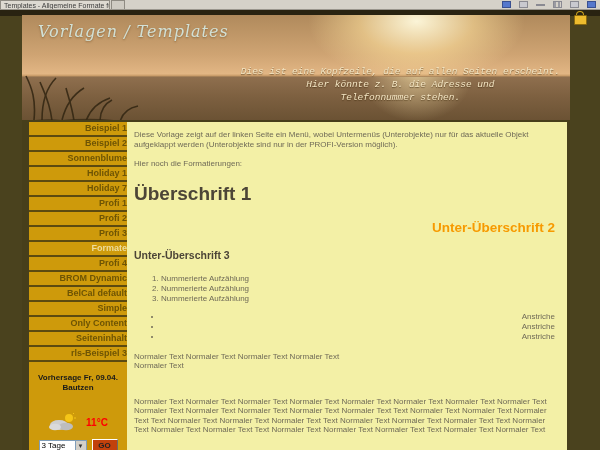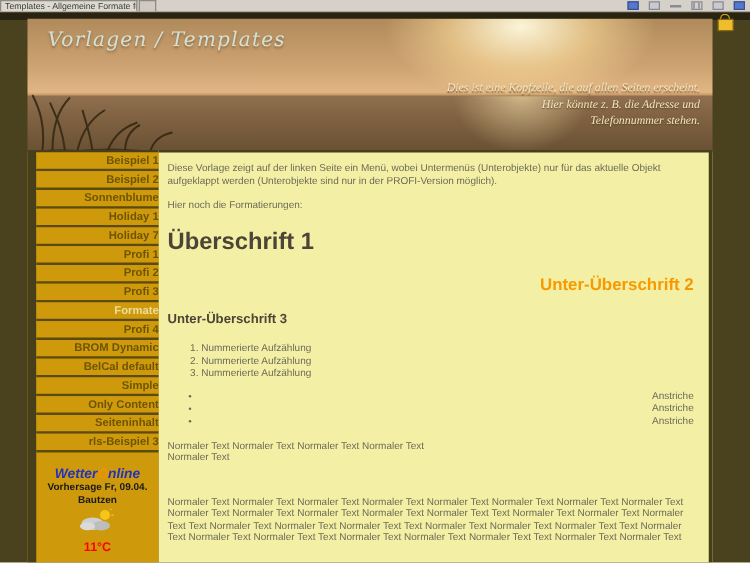--- a/index.html
+++ b/index.html
@@ -37,39 +37,39 @@
       #8f6f4e 59%, #7d6040 78%, #6b5234 100%); }
   .sun-glow { position:absolute; inset:0;
     background:radial-gradient(ellipse 150px 85px at 72% 6%, rgba(255,250,222,.95),
       rgba(255,226,158,.55) 38%, rgba(232,182,120,0) 72%); }
   .reflection { position:absolute; left:62%; top:59%; width:110px; height:45px;
     background:radial-gradient(ellipse at 50% 0%, rgba(255,235,178,.55), rgba(255,235,178,0) 70%); }
   .grass { position:absolute; left:0; bottom:-2px; }
   .site-title { position:absolute; top:7px; left:16px; font-family:"DejaVu Serif", serif;
     font-style:italic; font-size:16px; letter-spacing:1px; color:rgba(216,238,232,.88);
     text-shadow:0 1px 2px rgba(90,60,20,.5); }
-  .tagline { position:absolute; top:50px; right:10px; text-align:right;
-    font-family:Liberation Serif, serif; font-style:italic; font-size:9.5px; line-height:13px;
+  .tagline { position:absolute; top:50px; right:10px; text-align:center;
+    font-family:Liberation Mono, monospace; font-style:italic; font-size:9.5px; line-height:13px;
     color:#f4e6c4; text-shadow:0 1px 1px rgba(60,40,10,.6); }
 
   
   .cols { display:flex; width:548px; height:330px; }
   .sidebar { width:105px; background:#ce9a0b; border-left:7px solid #473f1b; border-top:2px solid #473f1b; }
   .menu { list-style:none; }
   .menu li { height:13px; line-height:13px; margin-bottom:2px; background:#ce9a0b;
     text-align:right; font-size:9px; font-weight:bold; color:#6e5404;
     box-shadow:0 2px 0 #5c4a10; cursor:pointer; }
   .menu li.active { color:#eddd9e; }
 
   
   .weather { margin-top:13px; text-align:center; font-size:8px; color:#111; }
   .w-logo { font-size:11px; font-weight:bold; font-style:italic; color:#2233bb; letter-spacing:0; }
   .w-logo .o { color:#f59000; }
   .w-line { font-size:8px; font-weight:bold; line-height:10px; color:#1a1a1a; }
-  .w-row { display:flex; align-items:center; justify-content:center; gap:8px; margin-top:2px;flex-direction:column; }
+  .w-row { display:flex; align-items:center; justify-content:center; gap:8px; margin-top:20px; }
   .w-temp { color:#ff0000; font-weight:bold; font-size:10px; }
   .w-controls { display:flex; align-items:center; justify-content:center; gap:5px; margin-top:8px; }
   .w-select { display:flex; width:48px; height:12px; background:#fff; border:1px solid #7f9db9; }
   .w-select .val { flex:1; font-size:8px; line-height:10px; text-align:left; padding-left:2px; color:#000; }
   .w-select .arrow { width:11px; background:#d4d0c8; border-left:1px solid #7f9db9;
     font-size:6px; line-height:10px; text-align:center; color:#333; }
   .w-go { width:26px; height:14px; background:#c2410c; border:1px solid;
     border-color:#fff #6a6a6a #6a6a6a #fff; font-size:8px; font-weight:bold;
     line-height:12px; text-align:center; color:#222; cursor:pointer; }
 
@@ -168,21 +168,20 @@
               <li>Simple</li>
 
               <li>Only Content</li>
 
               <li>Seiteninhalt</li>
 
               <li>rls-Beispiel 3</li>
             </ul>
 
           <div class="weather">
-            <div class="w-logo"><span>Wetter</span><span class="o">O</span><span>nline</span></div>
             <div class="w-line">Vorhersage Fr, 09.04.</div>
             <div class="w-line">Bautzen</div>
             <div class="w-row">
               <svg width="30" height="18" viewBox="0 0 30 18">
                 <circle cx="21" cy="5" r="4" fill="#f5c518"></circle>
                 <g stroke="#f5c518" stroke-width="1">
                     <line x1="21" y1="0" x2="21" y2="-1"></line>
                     <line x1="26" y1="5" x2="28" y2="5"></line>
                     <line x1="25" y1="1" x2="27" y2="-1"></line>
                   </g>

